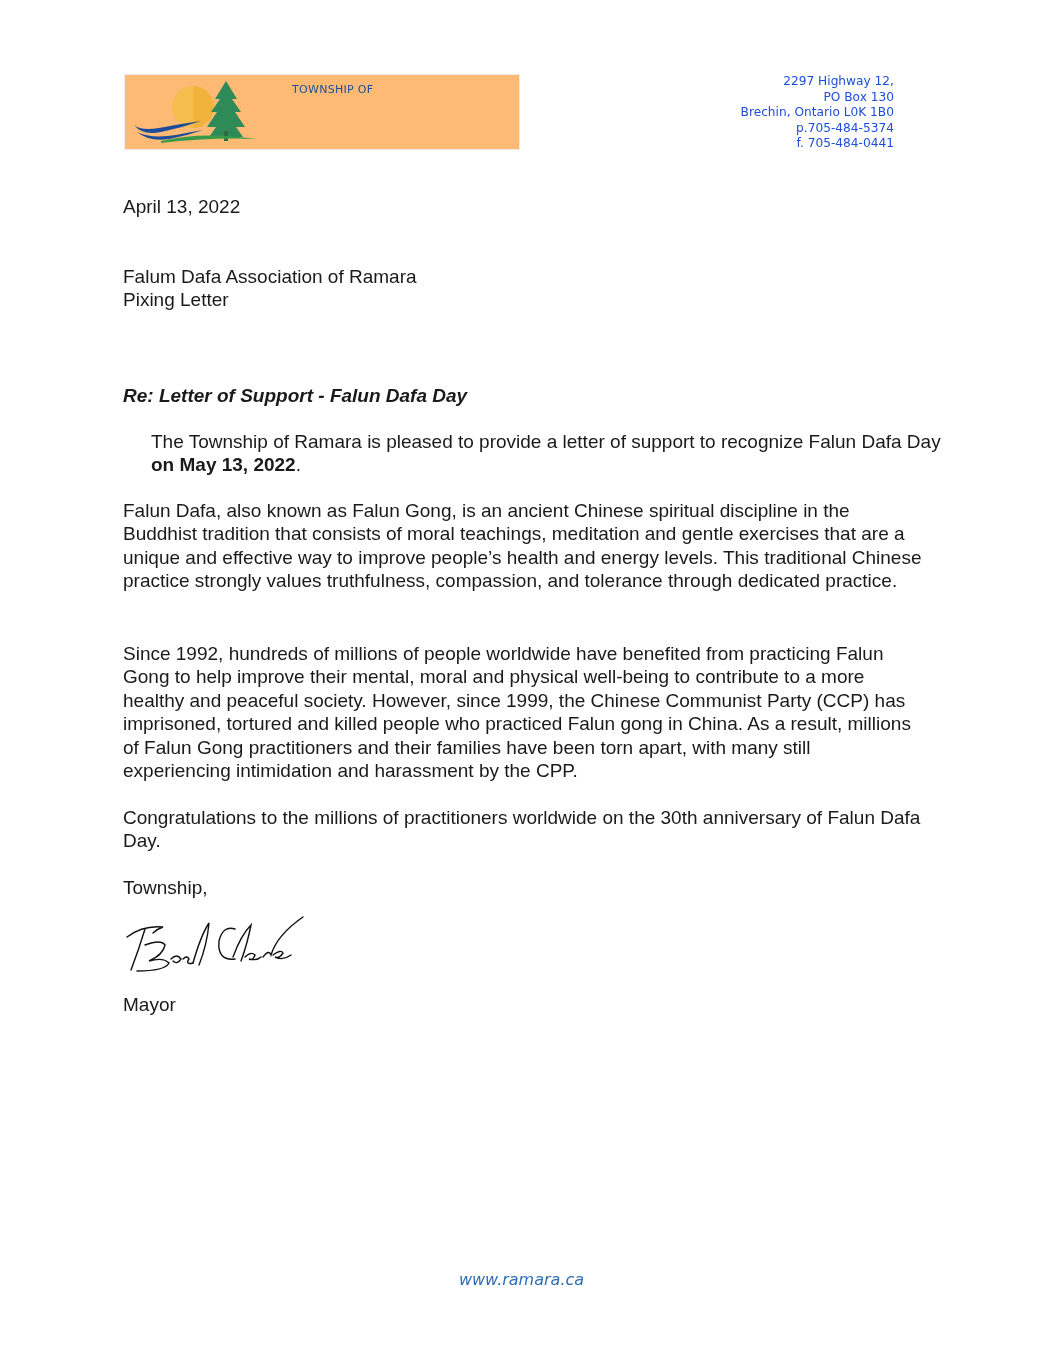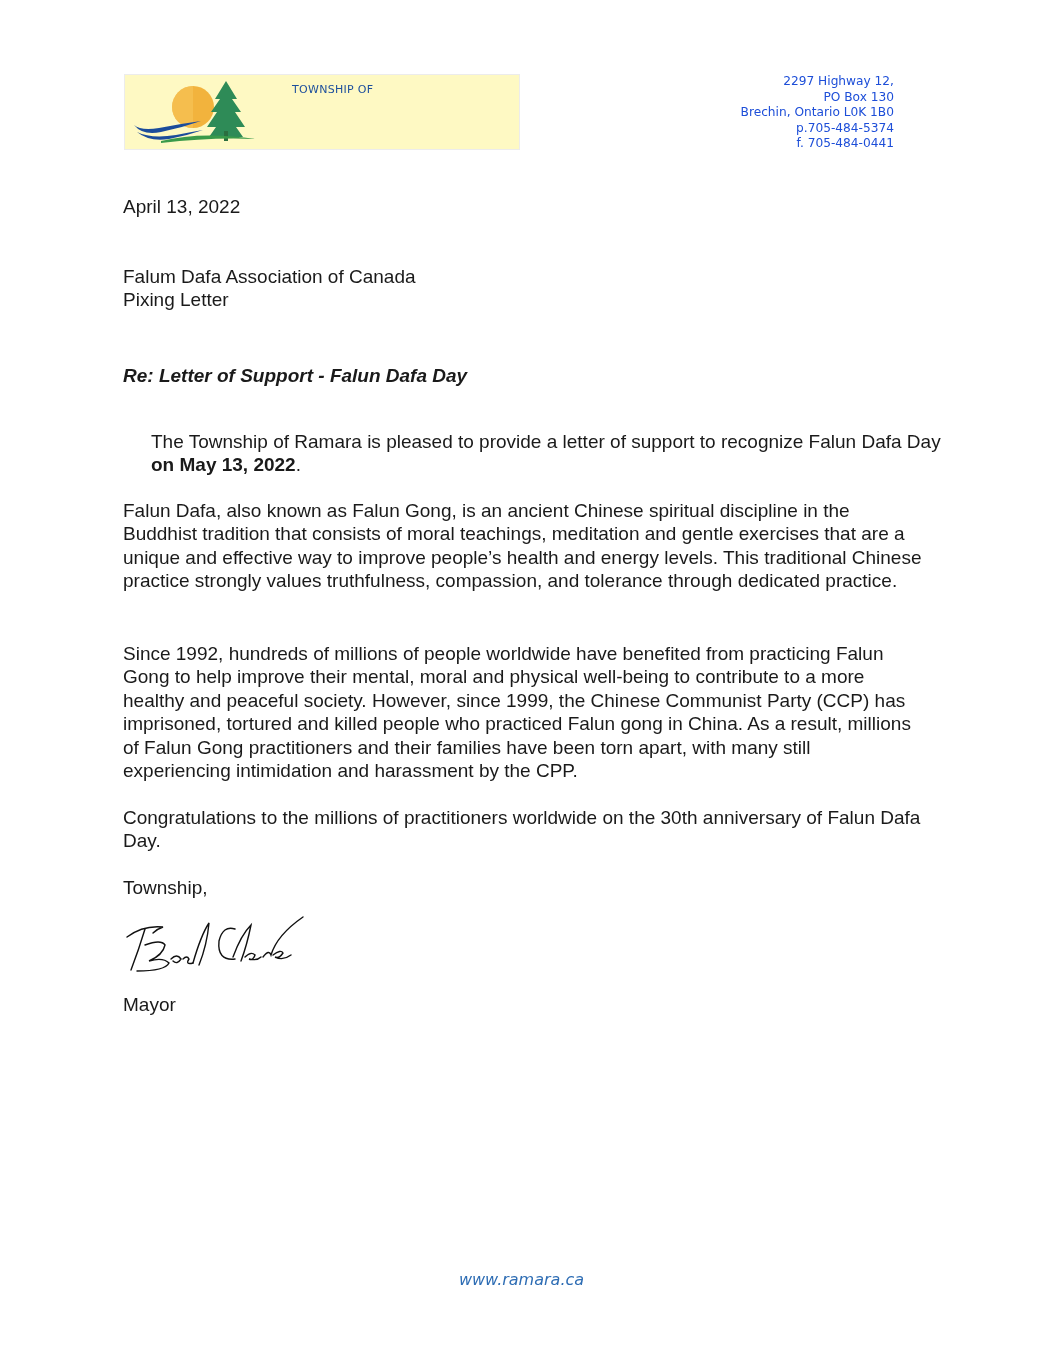--- a/index.html
+++ b/index.html
@@ -1,35 +1,35 @@
 <!DOCTYPE html>
 <html><head>
 <meta charset="utf-8">
 <style>
   html, body { margin: 0; padding: 0; background: #ffffff; }
   body { width: 1043px; height: 1350px; position: relative; overflow: hidden;
          font-family: "Liberation Sans", sans-serif; color: #1a1a1a; }
 
   .logo { position: absolute; left: 124px; top: 74px; width: 396px; height: 76px;
-          border: 1px solid #ececec; box-sizing: border-box; background: #fef9c3; }
+          border: 1px solid #ececec; box-sizing: border-box; background: #fdba74; }
   .logo svg { position: absolute; left: 6px; top: 4px; }
   .logo-township { position: absolute; left: 167px; top: 8px; font-size: 11px;
                    color: #1d4f9c; font-family: "DejaVu Sans", sans-serif; letter-spacing: 0.3px; }
   .logo-ramara { position: absolute; left: 127px; top: 4px; font-family: "Liberation Serif", serif;
                  color: #1b4c9b; font-weight: bold; white-space: nowrap; }
   .logo-ramara .big { font-size: 66px; line-height: 66px; }
   .logo-ramara .rest { font-size: 50px; line-height: 50px; letter-spacing: 3px; position: relative; top: 0px; }
 
   .address { position: absolute; right: 149px; top: 74px; text-align: right;
              font-family: "DejaVu Sans", sans-serif; font-size: 12.2px; line-height: 15.5px; color: #1d4ed8; }
 
   .body-text { position: absolute; left: 123px; width: 800px; font-size: 19px; line-height: 23.4px; }
   .date { top: 195px; }
   .recipient { top: 265px; }
-  .subject { top: 364px; font-weight: bold; font-style: italic; }
+  .subject { top: 384px; font-weight: bold; font-style: italic; }
   .p1 { top: 430px; margin-left: 28px; }
   .p2 { top: 499px; }
   .p3 { top: 642px; }
   .p4 { top: 806px; }
   .closing { top: 876px; }
   .signature { position: absolute; left: 123px; top: 915px; }
   .signer { top: 993px; }
   p { margin: 0; }
   .bold { font-weight: bold; }
 
@@ -56,21 +56,21 @@
   <div>2297 Highway 12,</div>
   <div>PO Box 130</div>
   <div>Brechin, Ontario L0K 1B0</div>
   <div>p.705-484-5374</div>
   <div>f. 705-484-0441</div>
 </div>
 
 <div class="body-text date">April 13, 2022</div>
 
 <div class="body-text recipient">
-  <div>Falum Dafa Association of Canada</div>
+  <div>Falum Dafa Association of Ramara</div>
   <div>Pixing Letter</div>
 </div>
 
 <div class="body-text subject">Re: Letter of Support - Falun Dafa Day</div>
 
 <p class="body-text p1"><span>The Township of Ramara is pleased to provide a letter of support to recognize Falun Dafa Day </span><span class="bold">on May 13, 2022</span><span>.</span></p>
 
 <p class="body-text p2">Falun Dafa, also known as Falun Gong, is an ancient Chinese spiritual discipline in the Buddhist tradition that consists of moral teachings, meditation and gentle exercises that are a unique and effective way to improve people’s health and energy levels. This traditional Chinese practice strongly values truthfulness, compassion, and tolerance through dedicated practice.</p>
 <p class="body-text p3">Since 1992, hundreds of millions of people worldwide have benefited from practicing Falun Gong to help improve their mental, moral and physical well-being to contribute to a more healthy and peaceful society. However, since 1999, the Chinese Communist Party (CCP) has imprisoned, tortured and killed people who practiced Falun gong in China. As a result, millions of Falun Gong practitioners and their families have been torn apart, with many still experiencing intimidation and harassment by the CPP.</p>
 <p class="body-text p4">Congratulations to the millions of practitioners worldwide on the 30th anniversary of Falun Dafa Day.</p>

